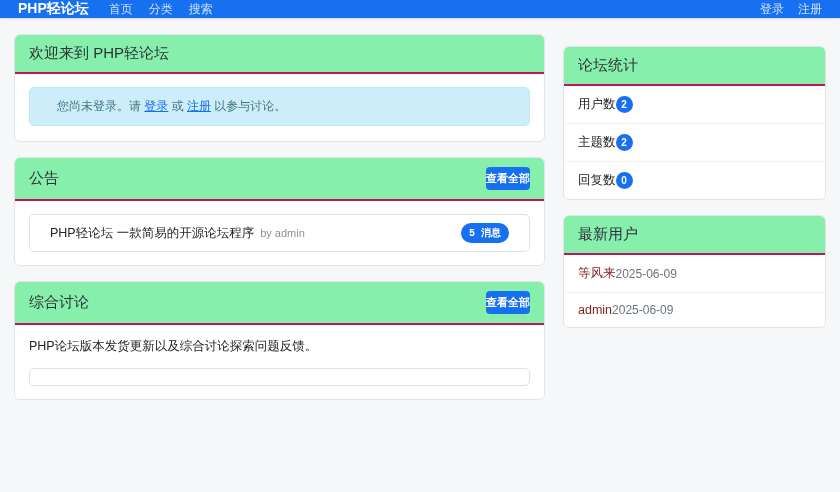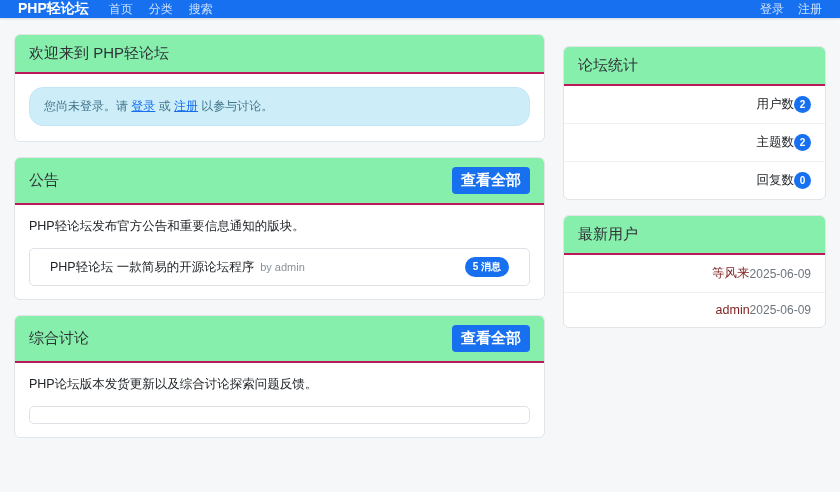--- a/index.html
+++ b/index.html
@@ -61,40 +61,40 @@
     align-items: center;
     justify-content: space-between;
   }
   .card-title { font-size: 15px; color: #2f3337; font-weight: 400; }
   .card-body { padding: 13px 14px; }
   .card-sub { font-size: 12.5px; color: #212529; margin-bottom: 13px; }
   
   .alert {
     background: #cdedf8;
     border: 1px solid #c0e7f5;
-    border-radius: 14px;
-    padding: 10px 14px;
+    border-radius: 5px;
+    padding: 10px 27px;
     font-size: 12px;
     color: #42768c;
     margin-bottom: 13px;
   }
   .alert:last-child { margin-bottom: 2px; }
   .alert a {
     color: #1670f0;
     text-decoration: underline;
     cursor: pointer;
   }
   
   .btn-view-all {
     background: #1670f0;
     color: #ffffff;
     border: none;
     border-radius: 4px;
-    font-size: 15px;
-    padding: 4px 9px;
+    font-size: 11px;
+    padding: 4px 0;
     cursor: pointer;
     font-family: Liberation Mono, monospace;
     font-weight: bold;
   }
   .thread-row {
     border: 1px solid #dee2e6;
     border-radius: 5px;
     padding: 8px 20px;
     display: flex;
     align-items: center;
@@ -105,26 +105,27 @@
   .thread-author { font-size: 11px; color: #8a9199; margin-left: 6px; }
   .badge-pill {
     margin-left: auto;
     background: #1670f0;
     color: #fff;
     font-size: 10px;
     font-weight: bold;
     border-radius: 999px;
     padding: 3px 8px;
     white-space: nowrap;
+    font-family: Liberation Mono, monospace;
   }
   
   .list-row {
     display: flex;
     align-items: center;
-    justify-content: flex-end;
+    justify-content: flex-start;
     padding: 10px 14px;
     border-bottom: 1px solid #f0f1f3;
     font-size: 12.5px;
   }
   .list-row:last-child { border-bottom: none; }
   .badge-circle {
     background: #1670f0;
     color: #fff;
     font-size: 10px;
     font-weight: bold;
@@ -169,21 +170,20 @@
         </div>
       </div>
     </div>
 
     <div class="card">
       <div class="card-header">
         <div class="card-title">公告</div>
         <button class="btn-view-all">查看全部</button>
       </div>
       <div class="card-body">
-        <div class="card-sub">PHP轻论坛发布官方公告和重要信息通知的版块。</div>
         <div class="thread-row">
           <span class="thread-title">PHP轻论坛 一款简易的开源论坛程序</span>
           <span class="thread-author">by admin</span>
           <span class="badge-pill">5 消息</span>
         </div>
       </div>
     </div>
 
     <div class="card">
       <div class="card-header">

